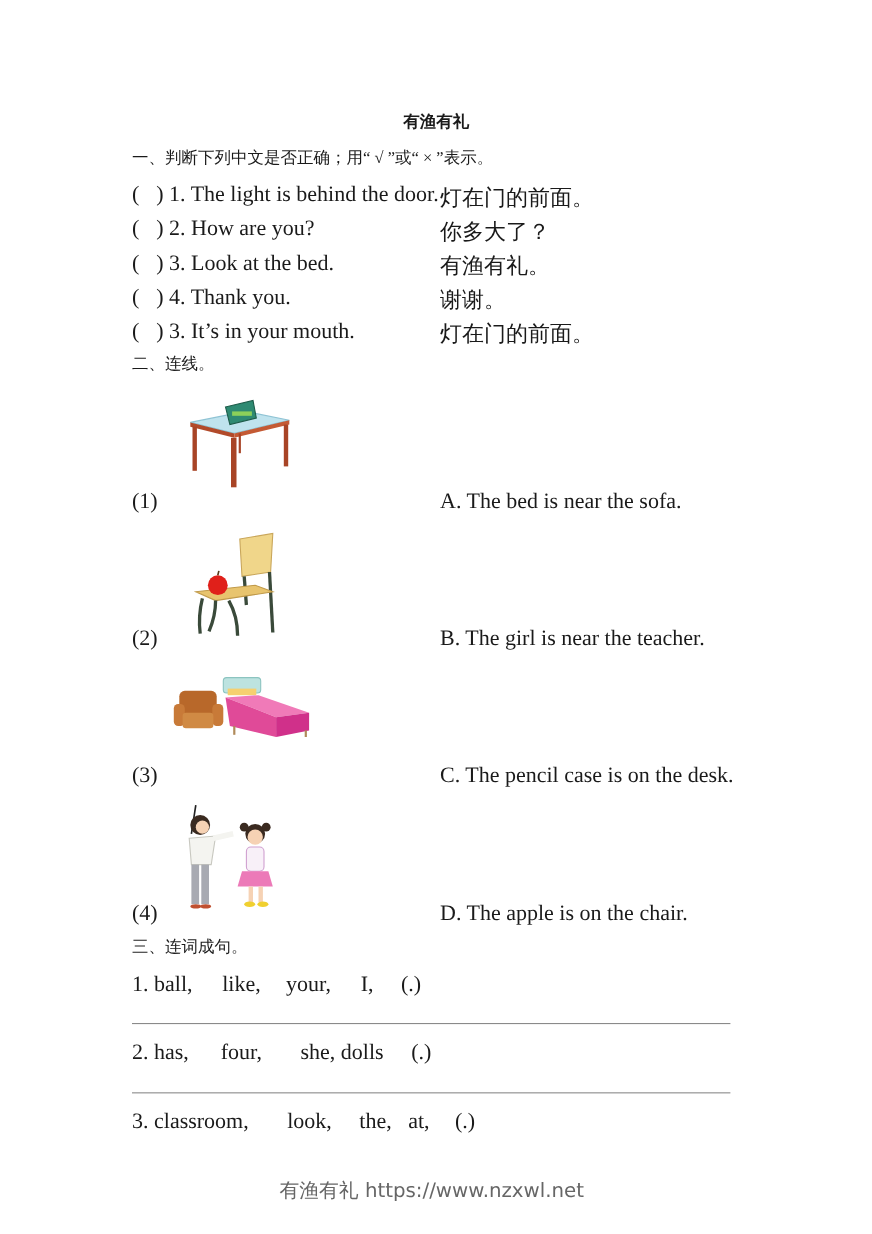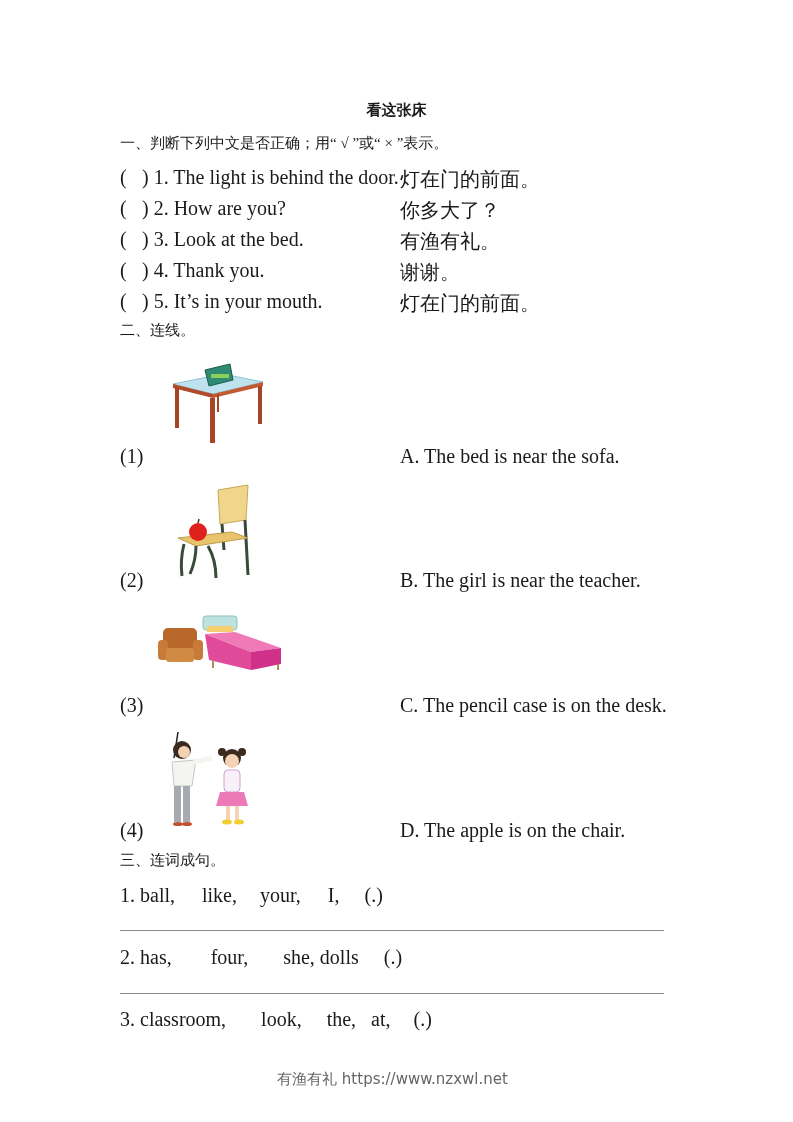--- a/index.html
+++ b/index.html
@@ -7,28 +7,28 @@
       width: 793px; height: 1122px; position: relative; overflow: hidden;
       font-family: "Liberation Serif", "DejaVu Serif", serif;
       color: #1a1a1a;
     }
     .abs { position: absolute; white-space: nowrap; }
     .title { left: 0; width: 793px; text-align: center; top: 101px; font-size: 15px; font-weight: bold; }
     .sec { left: 120px; font-size: 15px; }
     .txt { font-size: 20px; }
     .paren { display: inline-block; width: 22px; }
     .line { position: absolute; left: 120px; width: 544px; height: 0; border-top: 1.5px solid #8a8a8a; }
-    .footer { left: 0; width: 785px; text-align: center; top: 1070px; font-family: "DejaVu Sans", sans-serif; font-size: 15px; color: #666; }
+    .footer { left: 0; width: 785px; text-align: center; top: 1070px; font-family: "DejaVu Sans", sans-serif; font-size: 18px; color: #666; }
     .pic { position: absolute; }
     .w { display: inline-block; font-family: Liberation Serif, serif; }
   </style>
 </head>
 <body>
 
-<div class="abs title">看这张床</div>
+<div class="abs title">有渔有礼</div>
 
 <div class="abs sec" style="top:134px">一、判断下列中文是否正确；用“ √ ”或“ × ”表示。</div>
 
 <div>
   <div class="abs txt" style="left:120px;top:166px">
     <span class="paren">(</span><span>)</span>
     <span>1. The light is behind the door.</span>
   </div>
   <div class="abs txt" style="left:400px;top:166px">灯在门的前面。</div>
 
@@ -45,21 +45,21 @@
   <div class="abs txt" style="left:400px;top:228px">有渔有礼。</div>
 
   <div class="abs txt" style="left:120px;top:259px">
     <span class="paren">(</span><span>)</span>
     <span>4. Thank you.</span>
   </div>
   <div class="abs txt" style="left:400px;top:259px">谢谢。</div>
 
   <div class="abs txt" style="left:120px;top:290px">
     <span class="paren">(</span><span>)</span>
-    <span>5. It’s in your mouth.</span>
+    <span>3. It’s in your mouth.</span>
   </div>
   <div class="abs txt" style="left:400px;top:290px">灯在门的前面。</div>
 </div>
 
 <div class="abs sec" style="top:321px">二、连线。</div>
 
 <svg class="pic" style="left:165px;top:360px" width="100" height="85" viewBox="0 0 100 85">
   <polygon points="8,24 58,14 98,22 48,34" fill="#bfe3ee" stroke="#8fc3d4" stroke-width="1"></polygon>
   <polygon points="8,24 48,34 48,38 8,28" fill="#b24a2a"></polygon>
   <polygon points="48,34 98,22 98,26 48,38" fill="#c45a34"></polygon>
@@ -135,21 +135,21 @@
   <span class="w" style="margin-left:22px">like,</span>
   <span class="w" style="margin-left:18px">your,</span>
   <span class="w" style="margin-left:22px">I,</span>
   <span class="w" style="margin-left:20px">(.)</span>
 </div>
 <div class="line" style="top:930px"></div>
 
 <div class="abs txt" style="left:120px;top:946px">
   <span>2.</span>
   <span class="w">has,</span>
-  <span class="w" style="margin-left:34px">four,</span>
+  <span class="w" style="margin-left:24px">four,</span>
   <span class="w" style="margin-left:30px">she, dolls</span>
   <span class="w" style="margin-left:20px">(.)</span>
 </div>
 <div class="line" style="top:993px"></div>
 
 <div class="abs txt" style="left:120px;top:1008px">
   <span>3.</span>
   <span class="w">classroom,</span>
   <span class="w" style="margin-left:30px">look,</span>
   <span class="w" style="margin-left:20px">the,</span>

